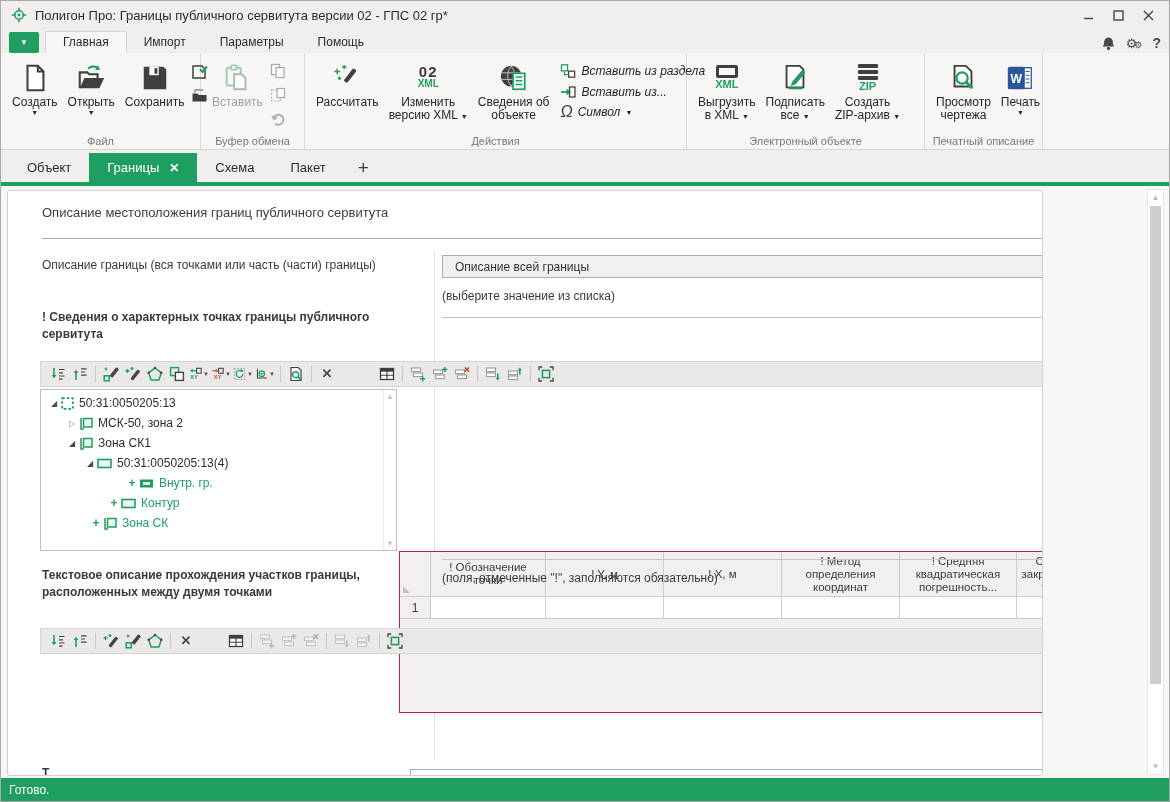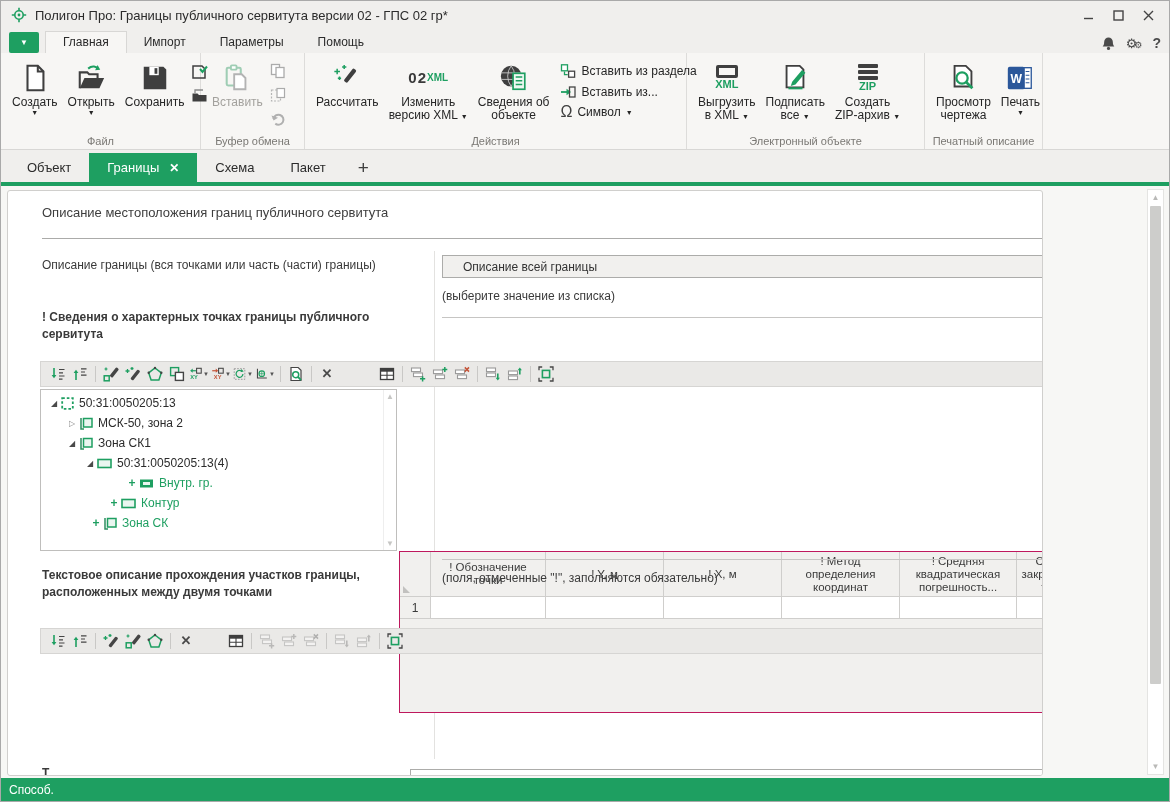--- a/index.html
+++ b/index.html
@@ -29,23 +29,23 @@
   .rgroup { position:relative; height:100%; border-right:1px solid #dddcda; padding:4px 6px 16px 6px; display:flex; align-items:flex-start; }
   .rgroup-label { position:absolute; bottom:2px; left:0; right:0; text-align:center; font-size:11px; color:#7a7874; }
   .bigbtn { display:flex; flex-direction:column; align-items:center; padding:3px 4px; margin:0 1px; }
   .bigbtn .bicon { height:36px; display:flex; align-items:center; justify-content:center; }
   .bigbtn .blabel { font-size:12px; line-height:13px; color:#262626; text-align:center; white-space:nowrap; }
   .bigbtn .drop { font-size:7px; color:#262626; line-height:8px; }
   .bigbtn.disabled .blabel { color:#a3a19d; }
   .smallcol { display:flex; flex-direction:column; justify-content:flex-start; gap:4px; padding-top:4px; }
   .smallbtn { width:20px; height:20px; display:flex; align-items:center; justify-content:center; }
   .listcol { display:flex; flex-direction:column; gap:5px; padding:6px 2px 0 6px; }
-  .listbtn { display:flex; align-items:center; gap:5px; font-size:12px; color:#262626; white-space:nowrap; }
+  .listbtn { display:flex; align-items:center; gap:5px; font-size:12px; color:#262626; white-space:nowrap;font-style:italic; }
   .omega { font-size:16px; color:#3f3f3f; line-height:14px; }
-  .ic02 { display:flex; flex-direction:row; align-items:center; line-height:12px; }
+  .ic02 { display:flex; flex-direction:column; align-items:center; line-height:12px; }
   .ic02 .n { font-size:15px; font-weight:bold; color:#3a3a3a; letter-spacing:1px; }
   .ic02 .x { font-size:10px; font-weight:bold; color:#1e9f61; }
   .icxml { display:flex; flex-direction:column; align-items:center; }
   .icxml .frame { width:22px; height:13px; border:3px solid #3f3f3f; border-radius:2px; }
   .icxml .x { font-size:11px; font-weight:bold; color:#1e9f61; line-height:13px; }
   .iczip { display:flex; flex-direction:column; align-items:center; gap:0; }
   .iczip .bars { display:flex; flex-direction:column; gap:2px; }
   .iczip .bars i { width:20px; height:4px; background:#3f3f3f; border-radius:1px; }
   .iczip .x { font-size:11px; font-weight:bold; color:#1e9f61; line-height:13px; }
 
@@ -62,21 +62,21 @@
   .panel { position:absolute; left:6px; top:4px; width:1036px; height:586px; background:#fff; border:1px solid #d0cfcd; border-radius:3px; overflow:hidden; }
   .vscroll { position:absolute; left:1146px; top:3px; width:17px; height:586px; background:#fff; border:1px solid #e4e4e2; }
   .vscroll .arr { position:absolute; left:0; width:15px; text-align:center; font-size:8px; color:#b9b9b7; }
   .vscroll .thumb { position:absolute; left:2px; top:16px; width:11px; height:478px; background:#cdcdcb; border-radius:1px; }
 
   .sec-title { font-size:13px; color:#3d3d3d; }
   .hr { height:1px; background:#ababa9; }
   .lbl { font-size:12px; color:#3a3a3a; line-height:17px; }
   .lbl.bold { font-weight:bold; }
   .vdiv { width:1px; background:#e3e2e0; }
-  .combo { background:#f1f0ee; border:1px solid #acacaa; height:23px; display:flex; align-items:center; padding:0 20px; font-size:12px; color:#333; }
+  .combo { background:#f1f0ee; border:1px solid #acacaa; height:23px; display:flex; align-items:center; padding:0 12px; font-size:12px; color:#333; }
   .combo .chev { margin-left:auto; color:#8a8a8a; font-size:10px; }
   .hint { font-size:12px; color:#3a3a3a; }
 
   .strip { background:#eae9e7; border:1px solid #d6d5d3; display:flex; align-items:center; }
   .tbtn { width:20px; height:20px; display:flex; align-items:center; justify-content:center; margin:0 1px; }
   .tsep { width:1px; height:16px; background:#c9c8c6; margin:0 4px; }
   .tbtn.dis { filter:grayscale(1); opacity:.45; }
   .xglyph { font-size:13px; color:#4a4a4a; font-weight:bold; line-height:16px; }
   .tdrop { font-size:6px; color:#555; margin-left:1px; }
 
@@ -790,17 +790,17 @@
     </div>
 
     <div class="vscroll">
       <span class="arr" style="top:3px">▲</span>
       <div class="thumb"></div>
       <span class="arr" style="bottom:3px">▼</span>
     </div>
   </div>
 
   <div class="abs statusbar">
-    <span>Способ.</span>
+    <span>Готово.</span>
   </div>
   <div class="abs botstrip"></div>
 
 </div>
 
 </body></html>

